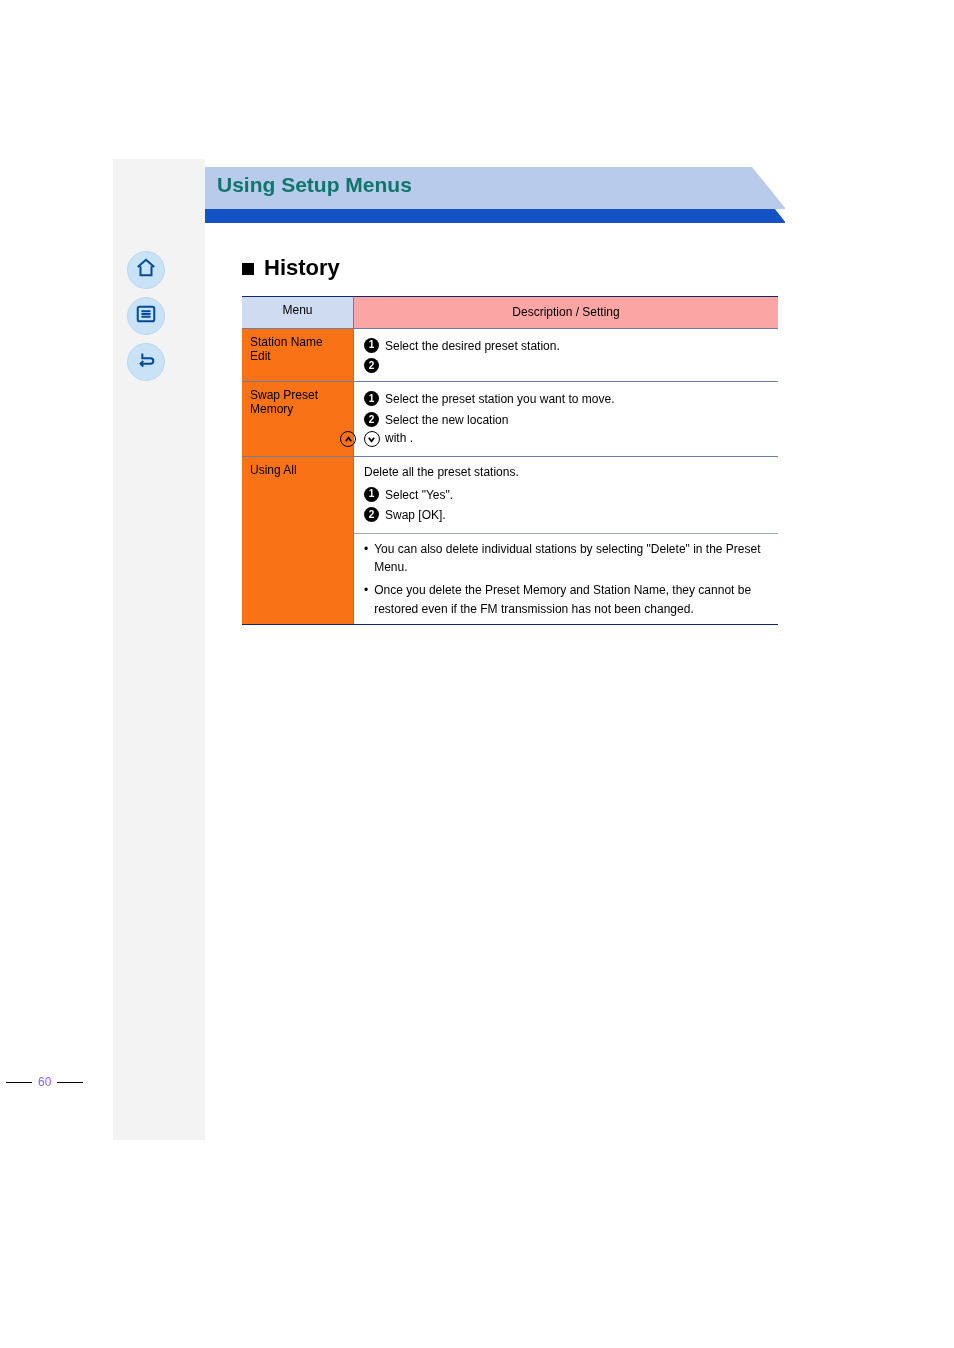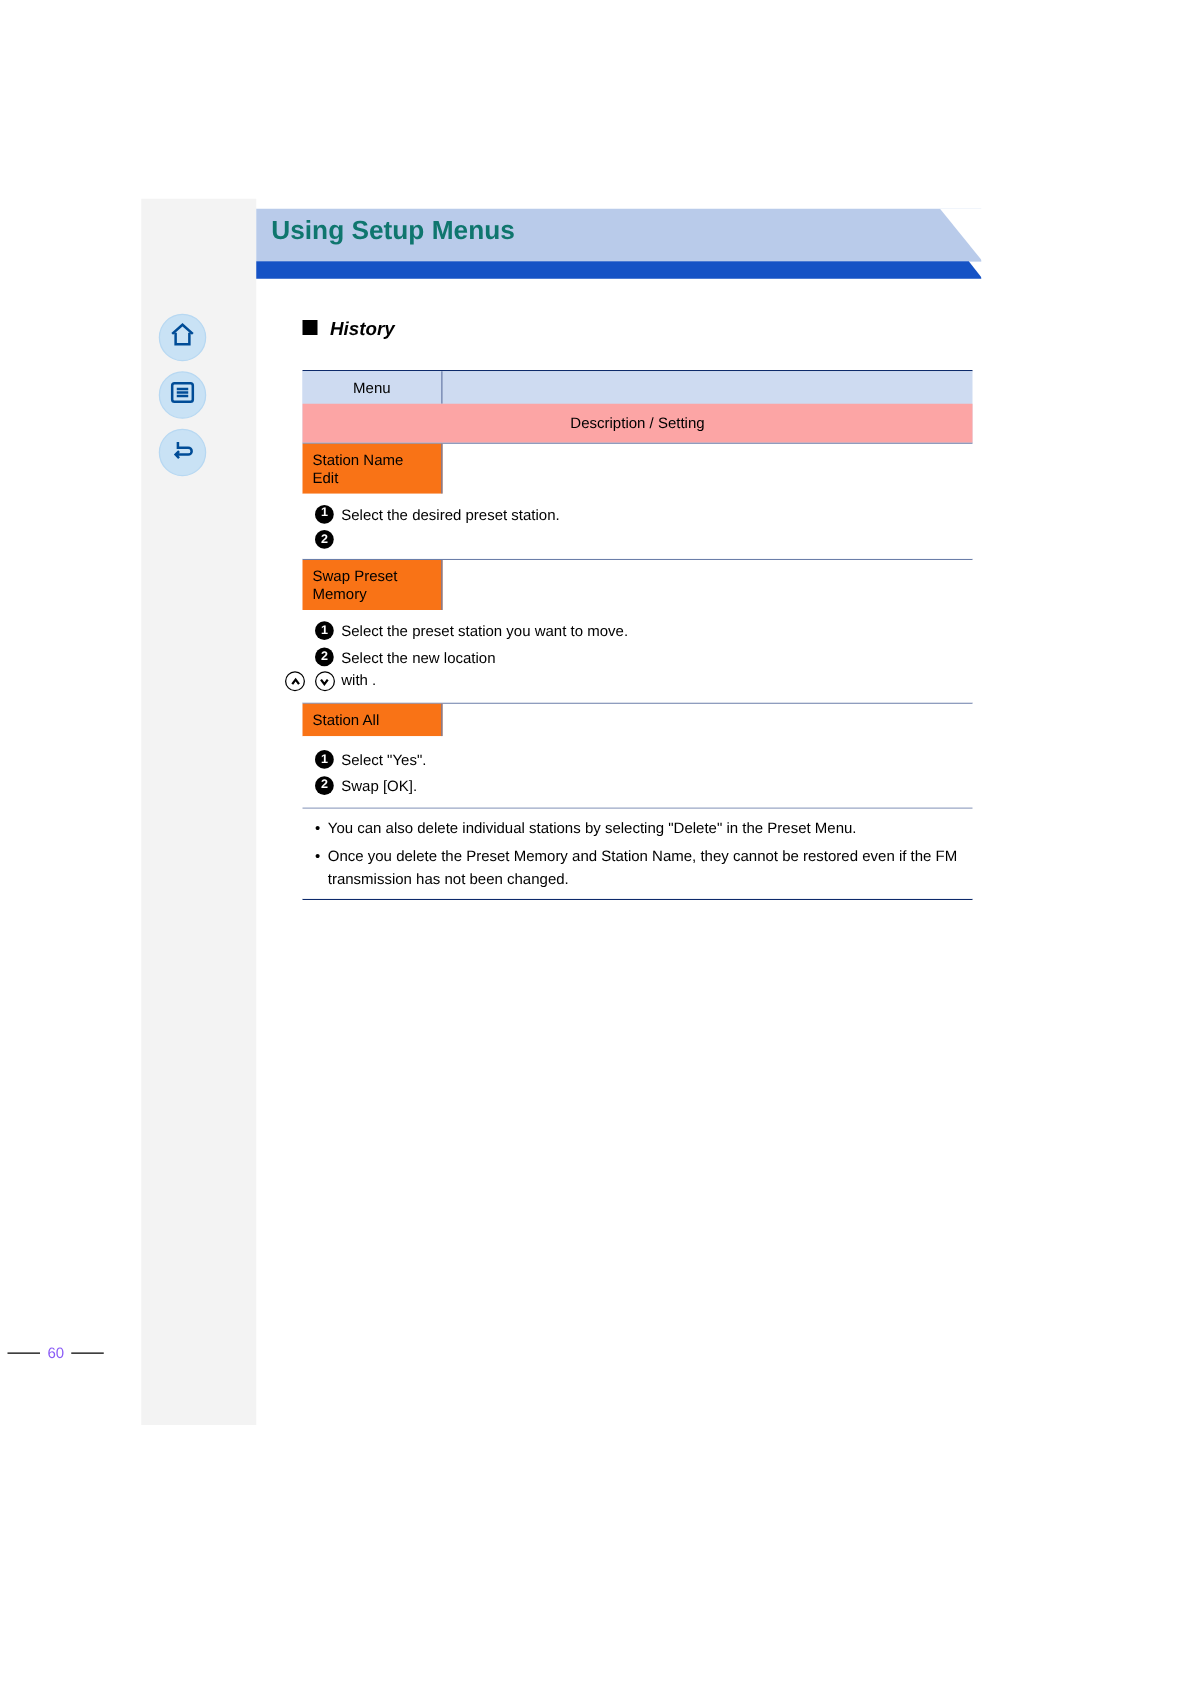--- a/index.html
+++ b/index.html
@@ -14,26 +14,26 @@
 
   
   .header { position: absolute; left: 205px; top: 167px; width: 580px; }
   .header-lightband { position: absolute; left: 0; top: 0; width: 580px; height: 42px; background: #b9cbea; }
   .header-lightband .cut { position: absolute; right: -1px; top: 0; width: 0; height: 0; border-top: 0 solid transparent; border-right: 34px solid #fff; border-bottom: 42px solid transparent; }
   .header-darkband { position: absolute; left: 0; top: 42px; width: 580px; height: 14px; background: #1552c5; }
   .header-darkband .cut { position: absolute; right: -1px; top: 0; width: 0; height: 0; border-top: 0 solid transparent; border-right: 11px solid #fff; border-bottom: 14px solid transparent; }
   .header-title { position: absolute; left: 12px; top: 6px; font-size: 21px; font-weight: bold; color: #0f766e; }
 
   
-  .history-title { position: absolute; left: 242px; top: 255px; font-size: 15px; font-weight: bold; font-style: italic; }
+  .history-title { position: absolute; left: 242px; top: 255px; font-size: 22px; font-weight: bold; }
   .history-title .black-square { display: inline-block; width: 12px; height: 12px; background: #000; margin-right: 10px; vertical-align: baseline; }
 
   
   .tbl { position: absolute; left: 242px; top: 296px; width: 536px; border-top: 1.5px solid #0d2a6b; border-bottom: 1.5px solid #0d2a6b; font-size: 12px;}
-  .row { display: flex; border-top: 1px solid #6b7ea9; flex-direction: column; }
+  .row { display: flex; border-top: 1px solid #6b7ea9; }
   .row:first-child { border-top: none; }
   .th-row { background: #cedbf1; }
   .col-key { width: 112px; background: #f97316; padding: 6px 8px; border-right: 1px solid #6b7ea9; }
   .th-row .col-key { background: #cedbf1; text-align: center; font-weight: normal;}
   .col-val { flex: 1; background: #fff; padding: 6px 10px; line-height: 1.55;}
   .th-row .col-val { background: #fca5a5; text-align: center;}
 
   .step-list { list-style: none; padding: 0; margin: 0;}
   .step-list li { display: flex; align-items: flex-start; gap: 6px; margin: 2px 0;}
   .step-num { display: inline-flex; align-items: center; justify-content: center; width: 15px; height: 15px; background: #000; color: #fff; border-radius: 50%; font-size: 10px; font-weight: bold; flex-shrink: 0; margin-top: 1px;}
@@ -143,22 +143,23 @@
                     </svg>
                   </span>
               </span>
             </span>
           </li>
         </ol>
       </div>
     </div>
 
     <div class="row">
-      <div class="col-key">Station All</div>
+      <div class="col-key">Using All</div>
       <div class="col-val">
+        <div>Delete all the preset stations.</div>
         <ol class="step-list" style="margin-top:4px;">
           <li>
               <span class="step-num">1</span>
               <span>Select "Yes".</span>
             </li>
           <li>
               <span class="step-num">2</span>
               <span>Swap [OK].</span>
             </li>
         </ol>

